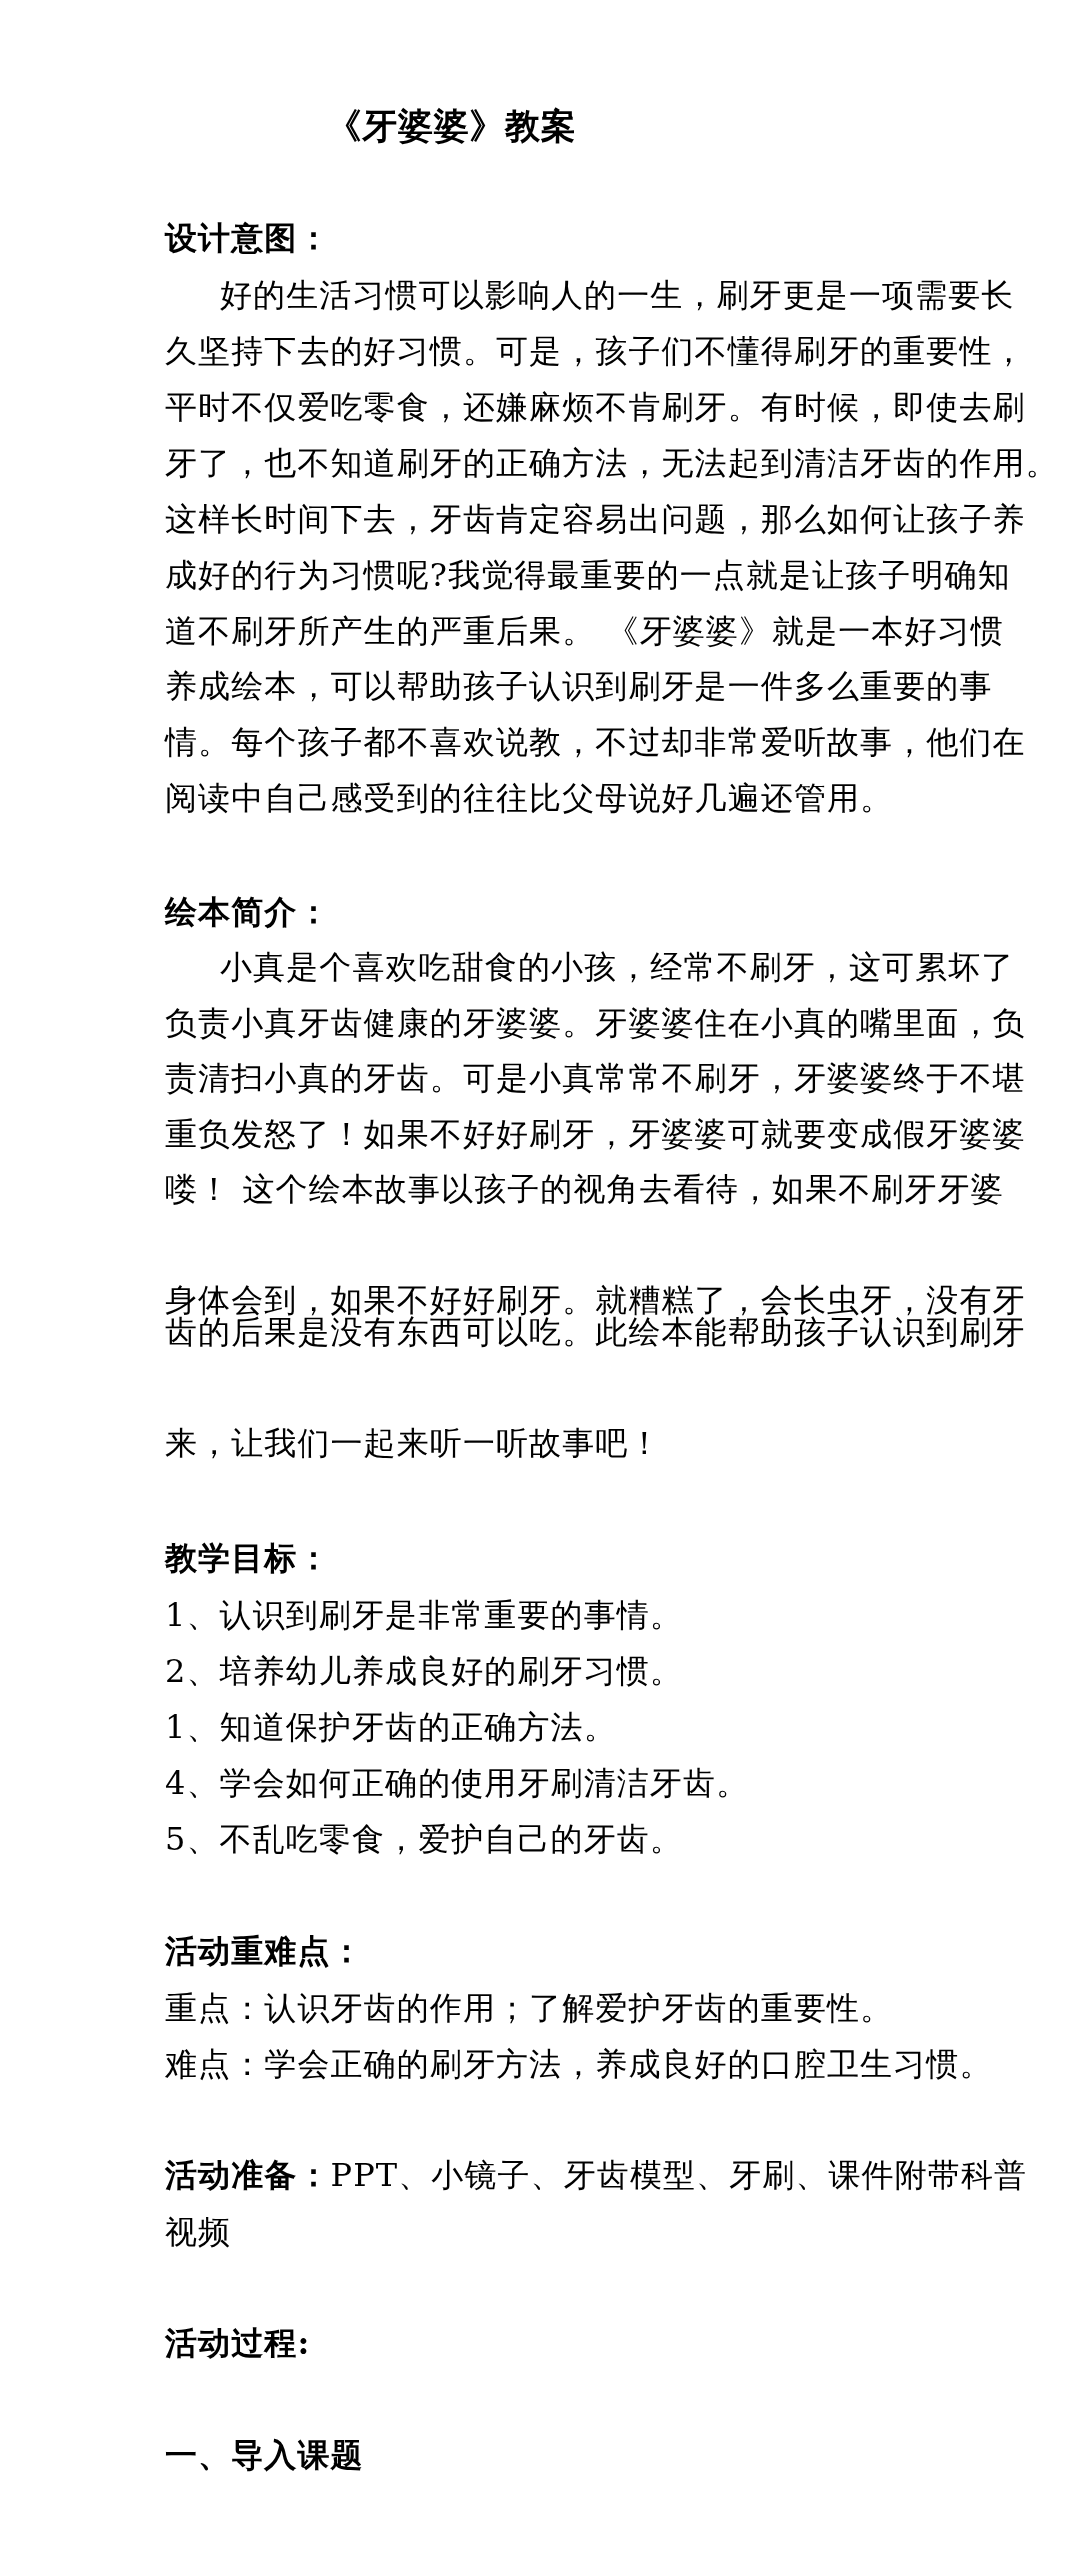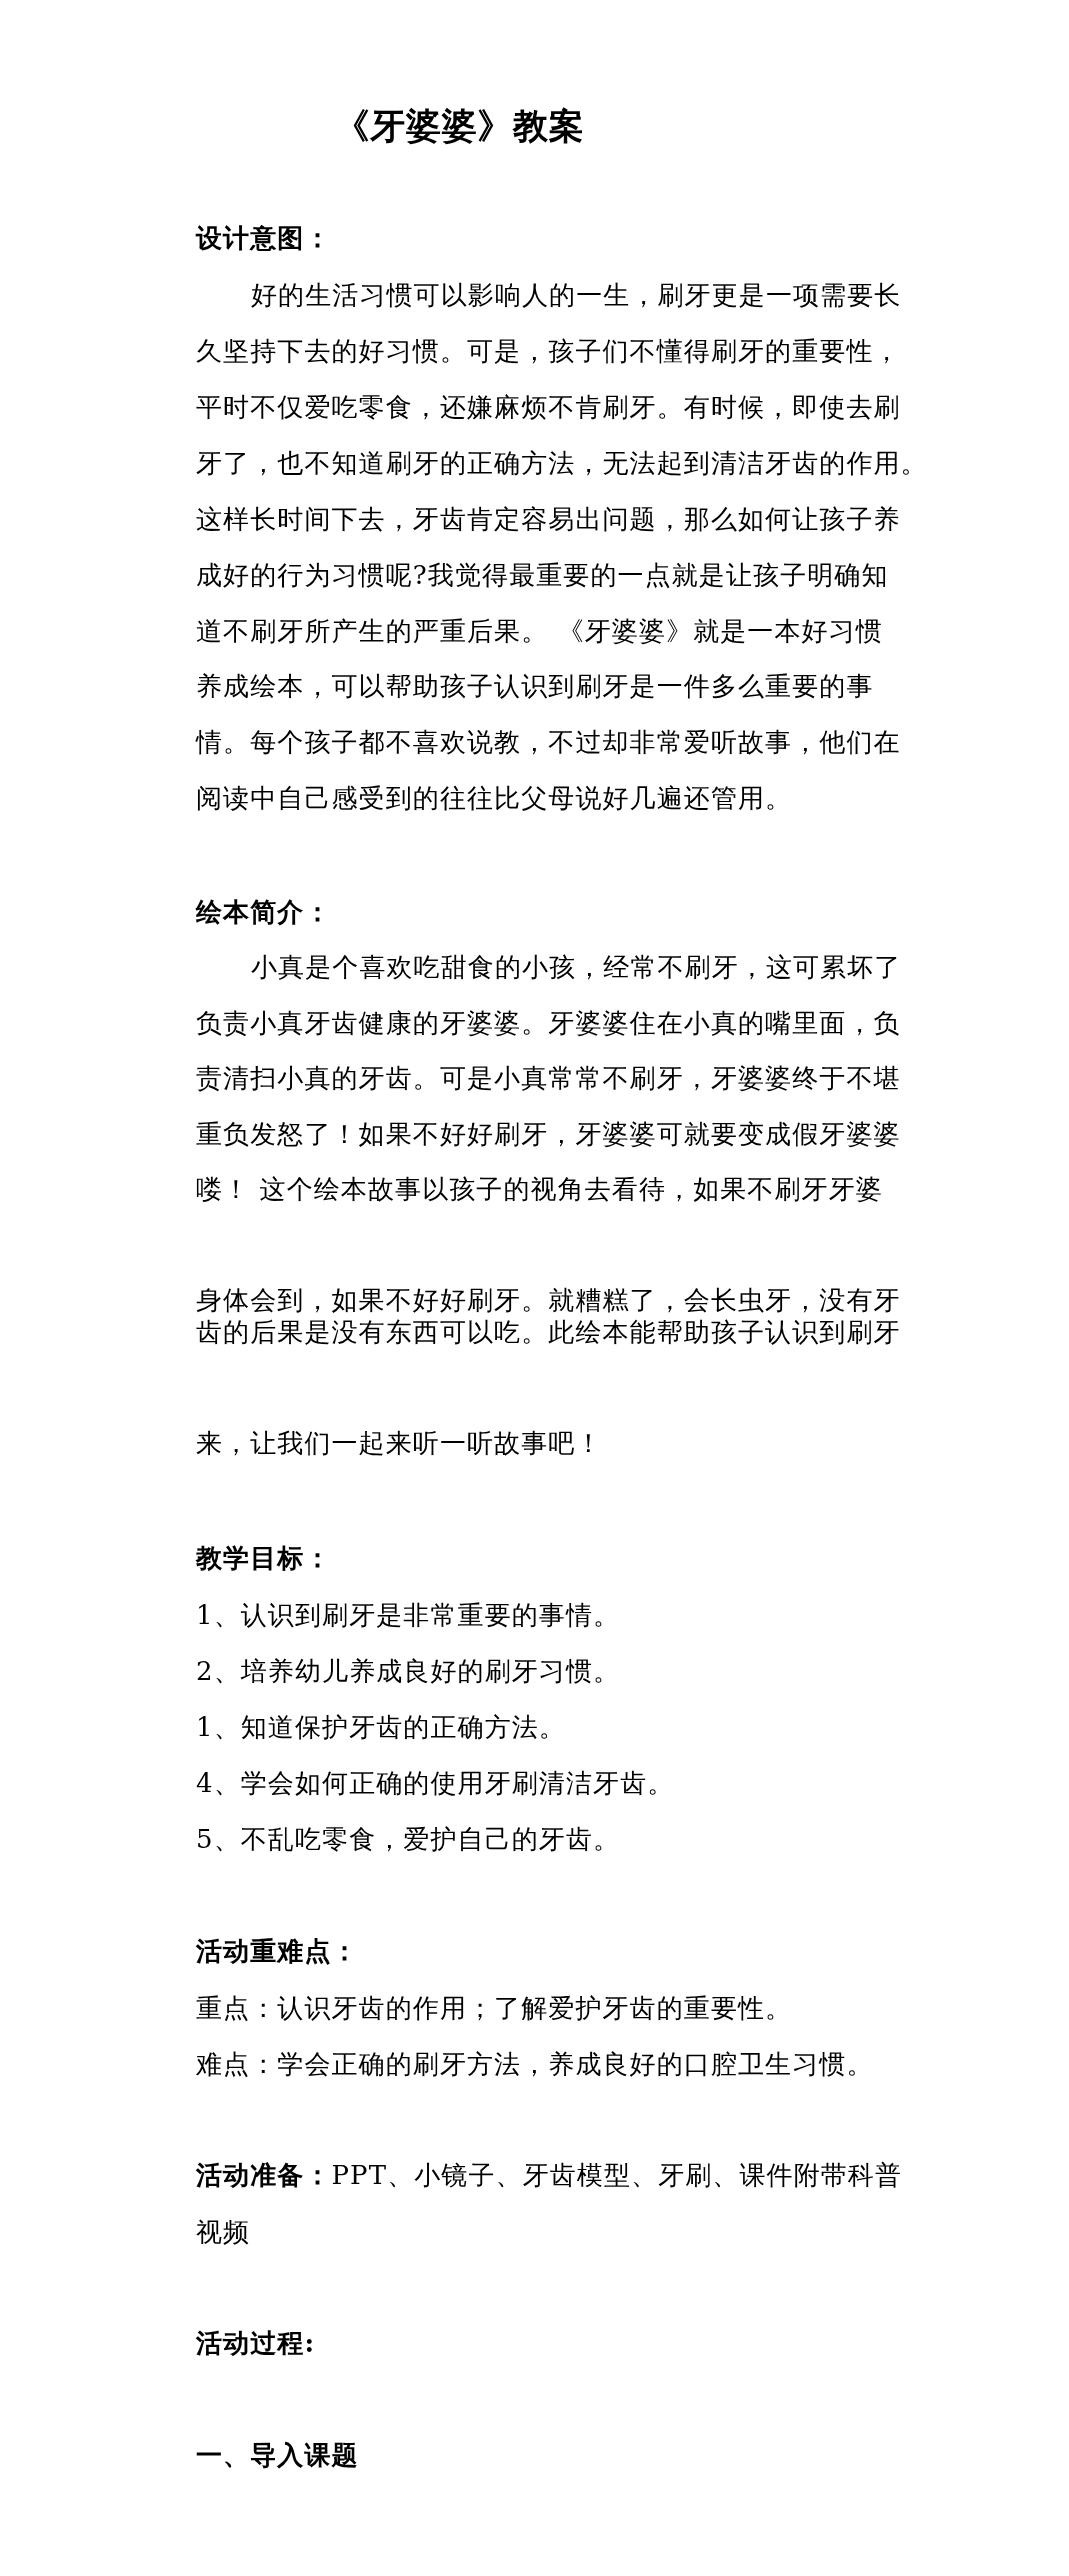--- a/index.html
+++ b/index.html
@@ -1,22 +1,22 @@
 <!DOCTYPE html>
 <html style="font-size:10.8px"><head>
 <meta charset="utf-8">
 <style>
   html, body { margin: 0; padding: 0; background: #ffffff; }
   body { width: 1069px; height: 2576px; position: relative; overflow: hidden;
          font-family: "DejaVu Serif", "Liberation Serif", serif; color: #000; }
   .page { position: absolute; left: 0; top: 0; width: 1069px; height: 2576px; background: #fff; }
   .title { position: absolute; left: 0; width: 903px; top: 106px; height: 40px; line-height: 40px;
-           text-align: center; font-size: 35px; font-weight: bold; letter-spacing: 0.7px; padding-left: 8px; }
+           text-align: center; font-size: 35px; font-weight: bold; letter-spacing: 0.7px; padding-left: 0; }
   .line { position: absolute; left: 165px; width: 748px; height: 32px; line-height: 32px;
-          font-size: 26px; letter-spacing: 1.1px; white-space: nowrap; margin-left: 31px; }
+          font-size: 32px; letter-spacing: 1.1px; white-space: nowrap; }
   .bold { font-weight: bold; }
   .indent { padding-left: 55px; }
   .label { font-weight: bold; text-align: right; }
 </style>
 </head>
 <body>
 
 <div class="page">
 
   <div class="title">《牙婆婆》教案</div>

